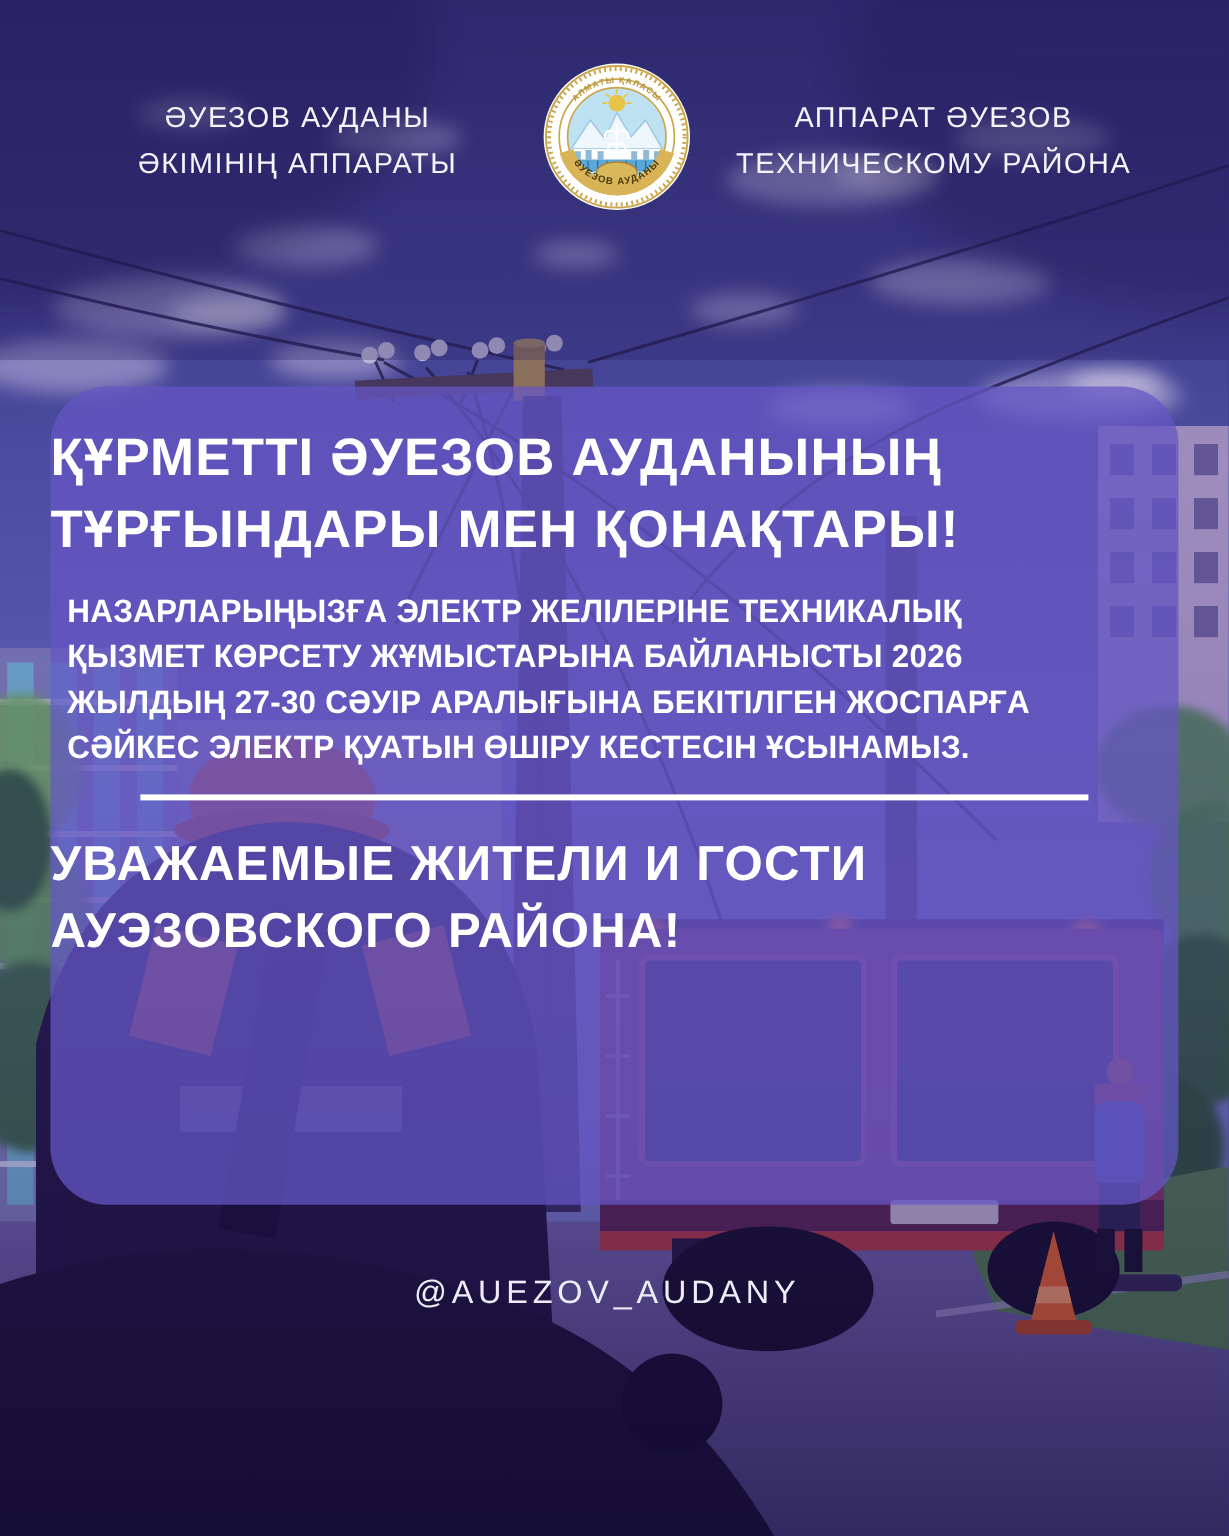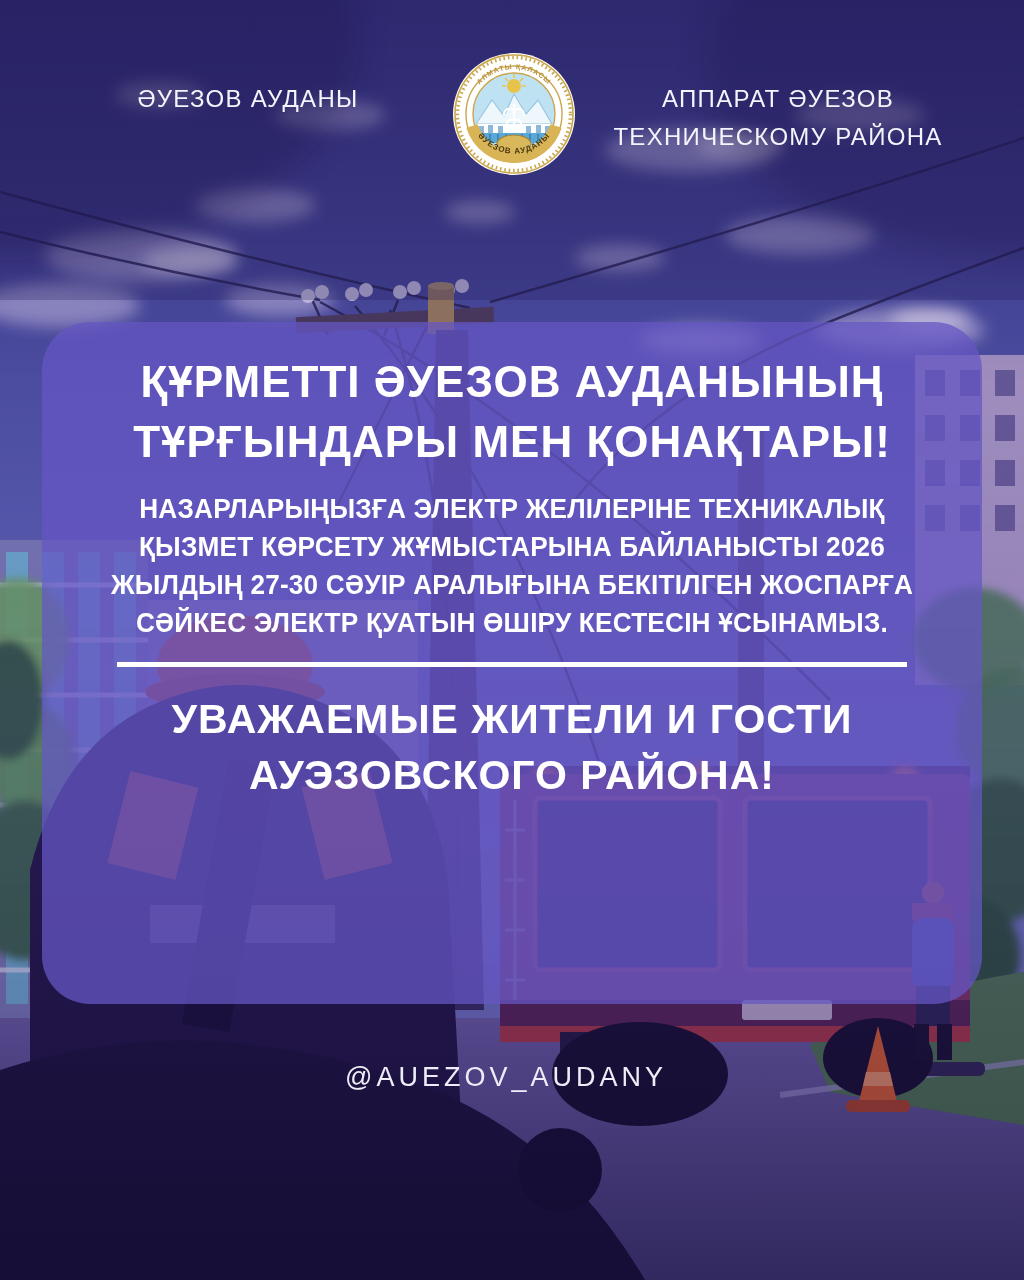--- a/index.html
+++ b/index.html
@@ -15,21 +15,21 @@
   
   .header{position:absolute;top:0;left:0;width:1024px;height:200px;z-index:3;}
   .org-block{position:absolute;top:80px;width:420px;text-align:center;color:#f4f4fc;
     font-size:24px;line-height:38px;letter-spacing:1.3px;font-weight:500;}
   .org-left{left:38px;}
   .org-right{left:568px;}
   .logo-wrap{position:absolute;left:452px;top:52px;width:124px;height:124px;}
   
   .card{position:absolute;left:42px;top:322px;width:940px;height:682px;z-index:2;
     background:rgba(101,86,195,0.74);border-radius:48px;
-    color:#ffffff;text-align:center;}
+    color:#ffffff;}
   .kk-heading{margin-top:30px;font-size:44px;line-height:60px;font-weight:800;letter-spacing:1px;}
   .kk-body{margin-top:18px;font-size:27px;line-height:38px;font-weight:600;letter-spacing:0.2px;
     transform:scaleX(.97);transform-origin:center;}
   .divider{width:790px;height:5px;background:#ffffff;margin:20px auto 0 auto;border:none;}
   .ru-heading{margin-top:24px;font-size:41px;line-height:56px;font-weight:700;letter-spacing:1px;}
   .ru-body{margin-top:26px;font-size:26px;line-height:38px;font-weight:400;letter-spacing:0.8px;}
   
   .footer-handle{position:absolute;left:0;top:1062px;width:1012px;z-index:3;
     text-align:center;color:#eeecf8;font-size:27px;letter-spacing:4px;font-weight:400;}
 </style>
@@ -228,20 +228,21 @@
     <ellipse cx="0" cy="40" rx="360" ry="220" fill="#141040" opacity=".35" filter="url(#b14)"></ellipse>
     <ellipse cx="1024" cy="60" rx="320" ry="200" fill="#141040" opacity=".3" filter="url(#b14)"></ellipse>
   </g>
 </svg>
 
 <div class="tint"></div>
 
 <div class="header">
   <div class="org-block org-left">
     <div>ӘУЕЗОВ АУДАНЫ</div>
+    <div>ӘКІМІНІҢ АППАРАТЫ</div>
   </div>
 
   <div class="logo-wrap">
     <svg viewBox="0 0 124 124" width="124" height="124">
       <circle cx="62" cy="62" r="61" fill="#ffffff"></circle>
       <circle cx="62" cy="62" r="59" fill="none" stroke="#caa64c" stroke-width="1.6"></circle>
       <circle cx="62" cy="62" r="56.5" fill="none" stroke="#caa64c" stroke-width="3.4" stroke-dasharray="1.6 2.8"></circle>
       <circle cx="62" cy="62" r="48" fill="#ffffff" stroke="#caa64c" stroke-width="1.4"></circle>
       <circle cx="62" cy="62" r="41" fill="#bfe2f3" stroke="#caa64c" stroke-width="1.4"></circle>
       <circle cx="62" cy="34" r="7" fill="#e8c34a"></circle>

